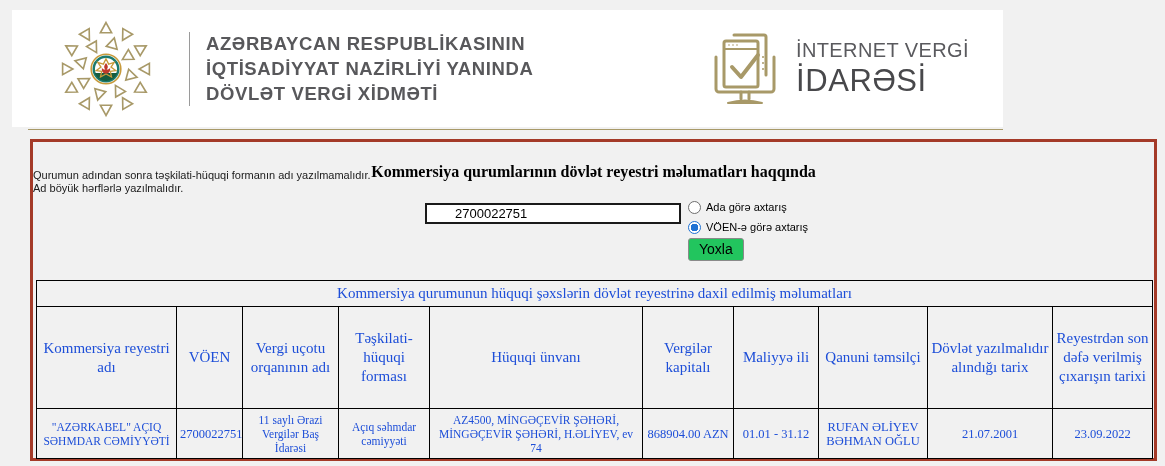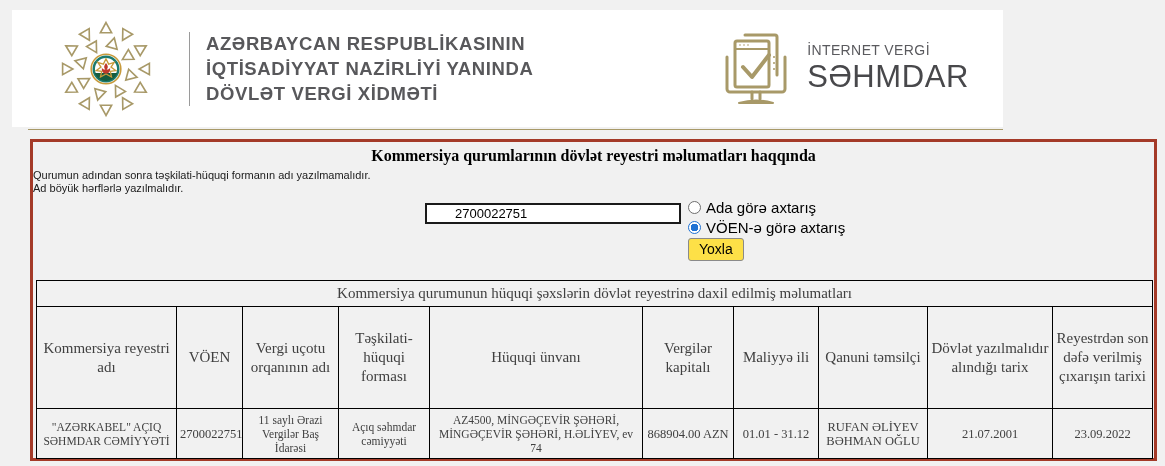--- a/index.html
+++ b/index.html
@@ -24,37 +24,37 @@
     margin-left: 34px; margin-right: 16px; flex: 0 0 auto;
   }
   .org-title {
     color: #58585b;
     font-size: 18.5px; font-weight: bold;
     letter-spacing: 0.6px; line-height: 25px;
     white-space: pre-line;
   }
   .portal-group { display: flex; align-items: center; margin-left: auto; margin-right: 34px; }
   .portal-icon-wrap { width: 74px; height: 84px; margin-right: 14px; flex: 0 0 auto; }
-  .portal-line1 { color: #5a5a5e; font-size: 14px; letter-spacing: 0.4px; }
+  .portal-line1 { color: #5a5a5e; font-size: 20px; letter-spacing: 0.4px; }
   .portal-line2 { color: #48484b; font-size: 31px; letter-spacing: 0.6px; margin-top: 1px; }
 
   .gold-rule {
     position: absolute; left: 28px; top: 129px; width: 975px; height: 0;
     border-top: 1px solid #a89968;
   }
 
   
   .red-box {
     position: absolute; left: 30px; top: 139px;
     width: 1127px; height: 322px;
     border: 3px solid #a43a28;
     background: #f1f1f1;
   }
   .search-title {
-    position: absolute; left: 0; top: 5px; width: 100%;
+    position: absolute; left: 0; top: 21px; width: 100%;
     text-align: center;
     font-family: "Liberation Serif", serif;
     font-weight: bold; font-size: 16px; color: #000;
   }
   .search-notes {
     position: absolute; left: 0; top: 27px; width: 100%;
     text-align: left; font-size: 11px; color: #1a1a1a; line-height: 13px;
   }
   .voen-input {
     position: absolute; left: 392px; top: 61px;
@@ -67,34 +67,34 @@
   .radio-row { display: flex; align-items: center; height: 18px; margin-bottom: 2px; cursor: default; }
   .radio-circle {
     width: 13px; height: 13px; border-radius: 50%;
     border: 1px solid #6e6e6e; background: #fff;
     margin-right: 5px; flex: 0 0 auto;
   }
   .radio-circle.checked {
     border: 1.5px solid #1f72d4;
     background: radial-gradient(circle, #1f72d4 0 3.6px, #ffffff 3.7px);
   }
-  .radio-label { font-size: 15px; color: #000; }
+  .radio-label { font-size: 11px; color: #000; }
   .check-button {
     position: absolute; left: 655px; top: 96px;
     font-family: "Liberation Sans", sans-serif;
     font-size: 14px; color: #000;
-    background: #fde047; border: 1px solid #8a8a8a; border-radius: 3px;
+    background: #22c55e; border: 1px solid #8a8a8a; border-radius: 3px;
     padding: 2px 10px 3px 10px; cursor: pointer;
   }
 
   
   .registry-table {
     position: absolute; left: 3px; top: 138px;
     width: 1116px; border-collapse: collapse; table-layout: fixed;
-    font-family: "Liberation Serif", serif; color: #404040;
+    font-family: "Liberation Serif", serif; color: #1d4ed8;
   }
   .registry-table td, .registry-table th {
     border: 1px solid #000; text-align: center; vertical-align: middle;
     font-weight: normal; padding: 1px 3px; overflow: hidden;
   }
   .caption-row td { height: 26px; font-size: 15px; }
   .head-row th { height: 102px; font-size: 15px; line-height: 19px; }
   .data-row td { height: 50px; font-size: 11.5px; line-height: 14px; }
   .c0 { width: 140px; } .c1 { width: 66px; }  .c2 { width: 96px; }
   .c3 { width: 91px; }  .c4 { width: 213px; } .c5 { width: 91px; }
@@ -170,21 +170,21 @@
 
         <path d="M24 40 l9 10 l17 -22" stroke-width="4"></path>
 
         <line x1="33" y1="65" x2="33" y2="72"></line>
         <line x1="41" y1="65" x2="41" y2="72"></line>
         <path d="M20 76 q17 -5 34 0 Z" fill="#a89968" stroke="#a89968" stroke-width="2"></path>
       </svg>
     </div>
     <div>
       <div class="portal-line1">İNTERNET VERGİ</div>
-      <div class="portal-line2">SƏHMDAR</div>
+      <div class="portal-line2">İDARƏSİ</div>
     </div>
   </div>
 </div>
 
 <div class="gold-rule"></div>
 
 <div class="red-box">
 
   <div class="search-title">Kommersiya qurumlarının dövlət reyestri məlumatları haqqında</div>
 

